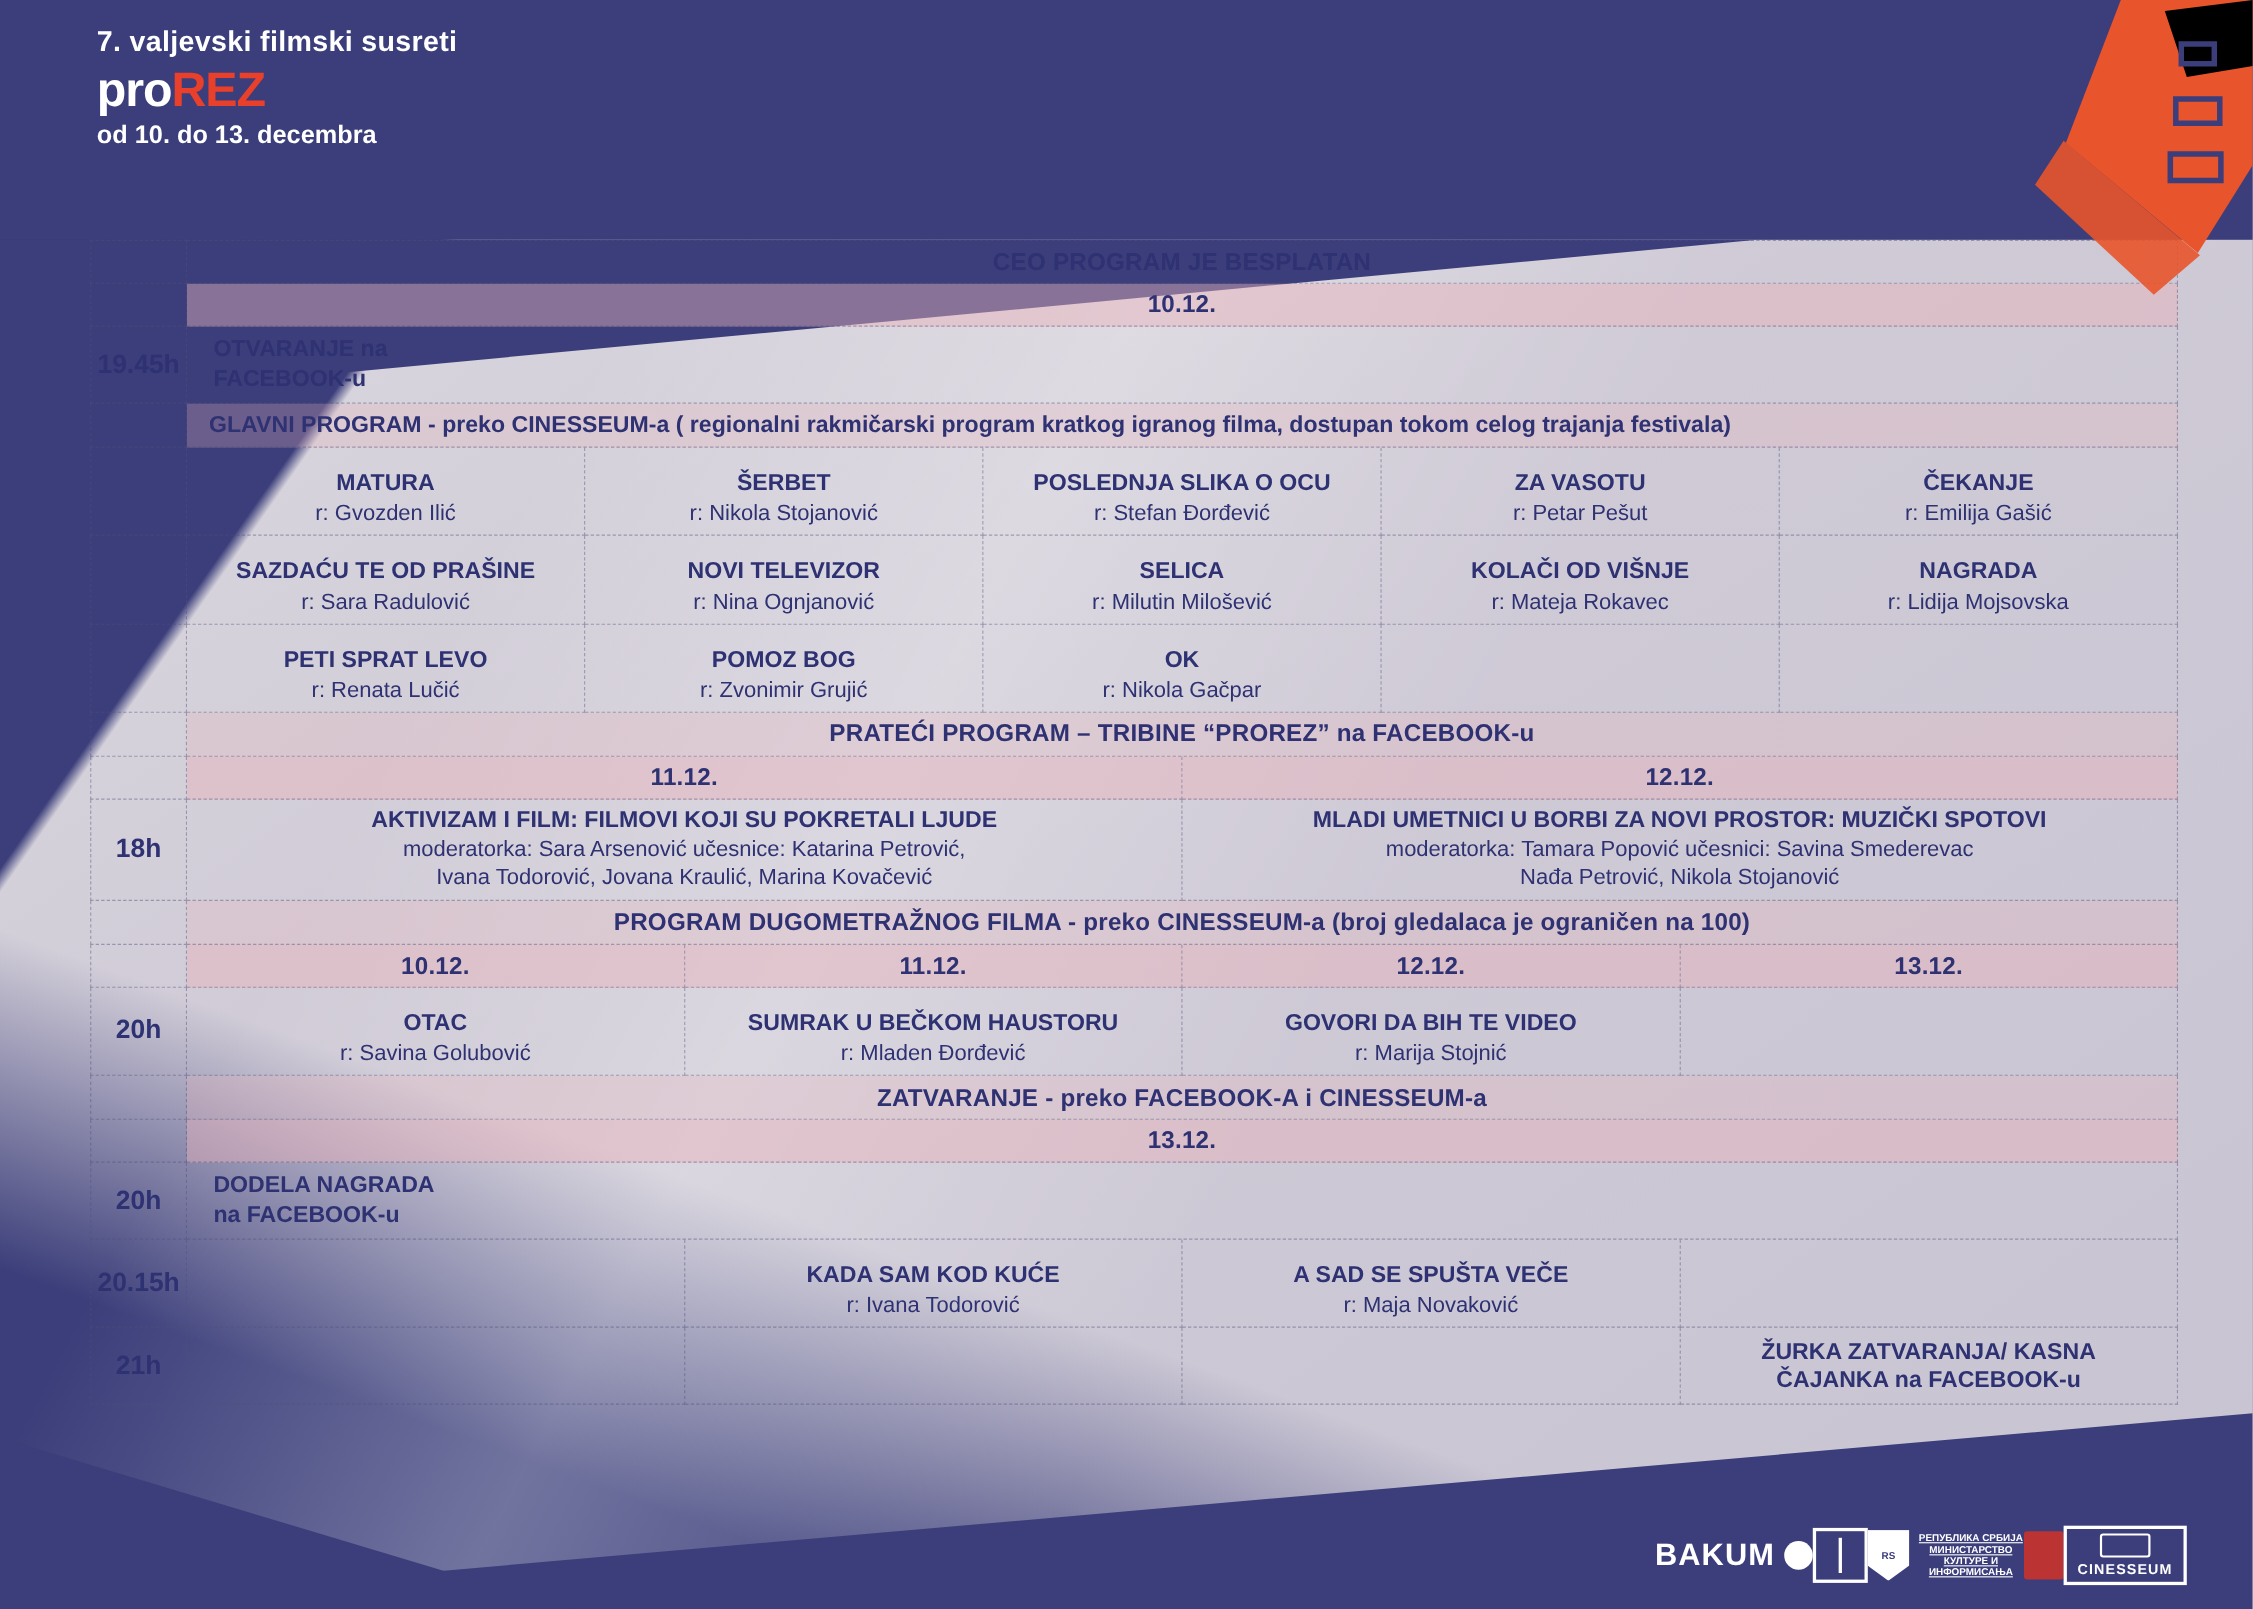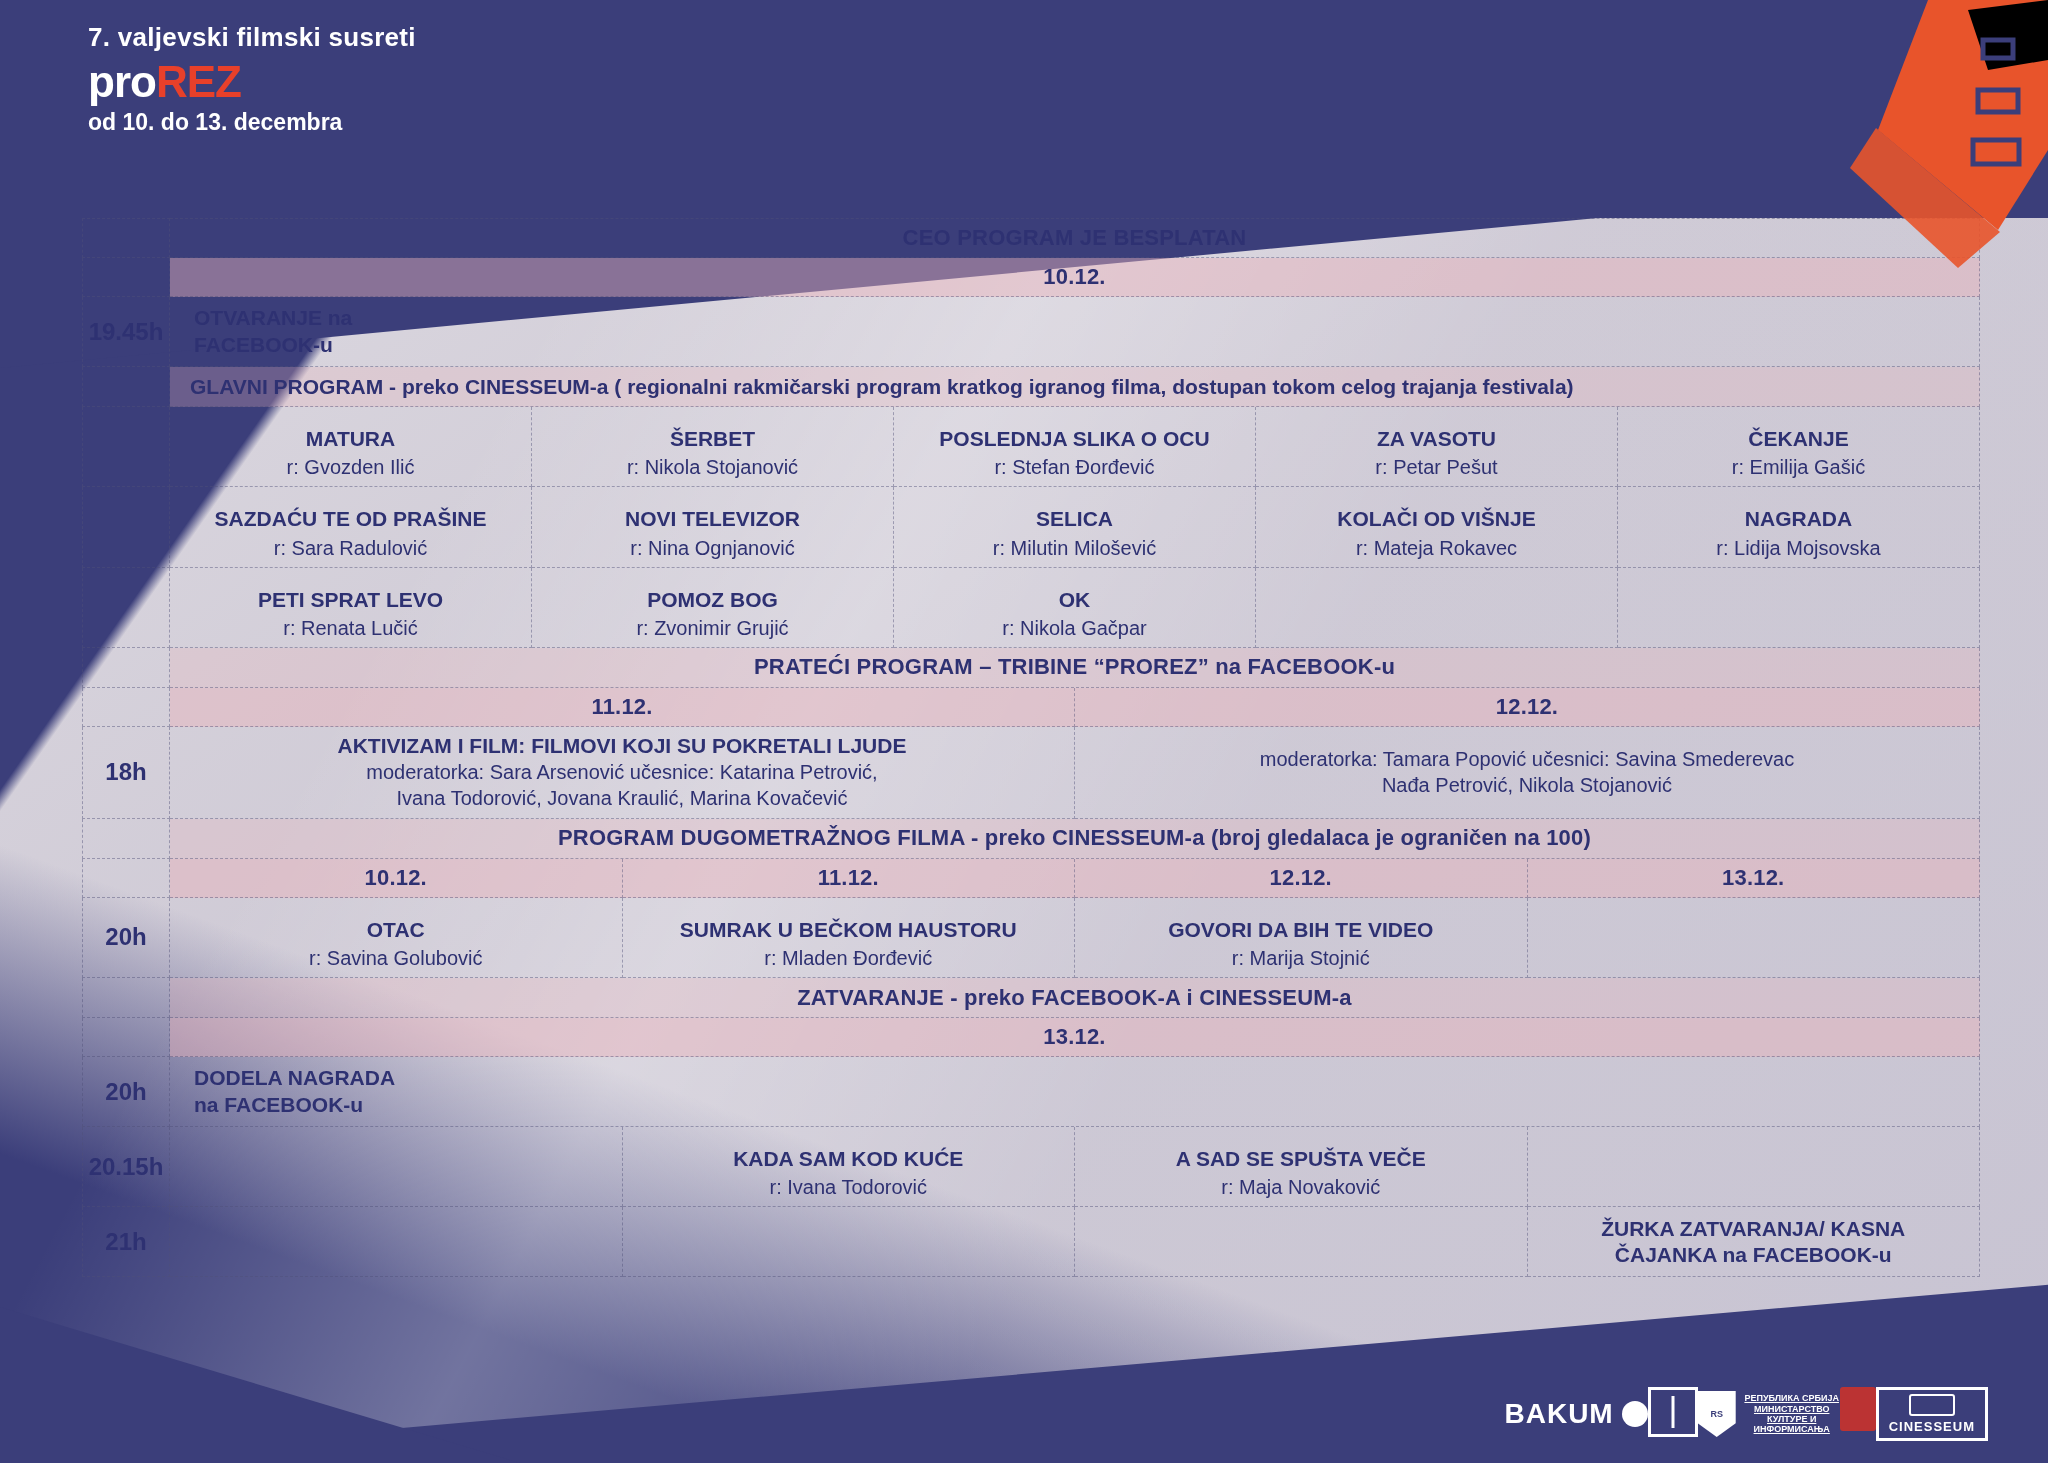--- a/index.html
+++ b/index.html
@@ -87,21 +87,21 @@
   .sub{font-weight:normal;font-size:20px;line-height:1.3;}
   .flex1{flex:1;}
   .dayrow .cell{min-height:36px;}
   .filmcell{align-items:center;text-align:center;min-height:62px;}
   .filmcell .title{margin-bottom:2px;margin-top:13px;}
   .leftcell{align-items:flex-start;text-align:left;}
   .indent{padding-left:24px;}
 
   
   .footer{
-    position:absolute;right:60px;bottom:22px;z-index:8;display:flex;margin-left:33px;
+    position:absolute;right:60px;bottom:22px;z-index:8;display:flex;align-items:center;margin-left:33px;
   }
   .logo{color:#ffffff;display:flex;align-items:center;gap:8px;font-weight:bold;}
   .logo-bakum{font-size:28px;letter-spacing:1px;}
   .logo-circle{width:26px;height:26px;border-radius:50%;background:#fff;display:inline-block;}
   .logo-box{width:44px;height:44px;border:3px solid #fff;position:relative;}
   .logo-box:before{content:"";position:absolute;left:50%;top:6px;bottom:6px;width:3px;background:#fff;transform:translateX(-50%);}
   .logo-min{font-size:9px;text-align:center;line-height:1.15;color:#fff;text-decoration:underline;}
   .logo-crest{width:36px;height:44px;background:#b33; border-radius:3px;}
   .logo-cines{border:3px solid #fff;padding:4px 10px;font-size:13px;letter-spacing:1px;}
   .logo-cines .reel{display:block;width:42px;height:18px;border:2px solid #fff;border-radius:3px;margin:0 auto 3px;}
@@ -237,20 +237,21 @@
   </div>
 
   <div class="row">
     <div class="cell time first">18h</div>
     <div class="cell flex1 center" style="min-height:92px;">
       <div class="title">AKTIVIZAM I FILM: FILMOVI KOJI SU POKRETALI LJUDE</div>
       <div class="sub">moderatorka: Sara Arsenović učesnice: Katarina Petrović,</div>
       <div class="sub">Ivana Todorović, Jovana Kraulić, Marina Kovačević</div>
     </div>
     <div class="cell flex1 center" style="min-height:92px;">
+      <div class="title">MLADI UMETNICI U BORBI ZA NOVI PROSTOR: MUZIČKI SPOTOVI</div>
       <div class="sub">moderatorka: Tamara Popović učesnici: Savina Smederevac</div>
       <div class="sub">Nađa Petrović, Nikola Stojanović</div>
     </div>
   </div>
 
   <div class="row">
     <div class="cell time first"></div>
     <div class="cell flex1 bar pinklite">PROGRAM DUGOMETRAŽNOG FILMA - preko CINESSEUM-a  (broj gledalaca je ograničen na 100)</div>
   </div>
 

